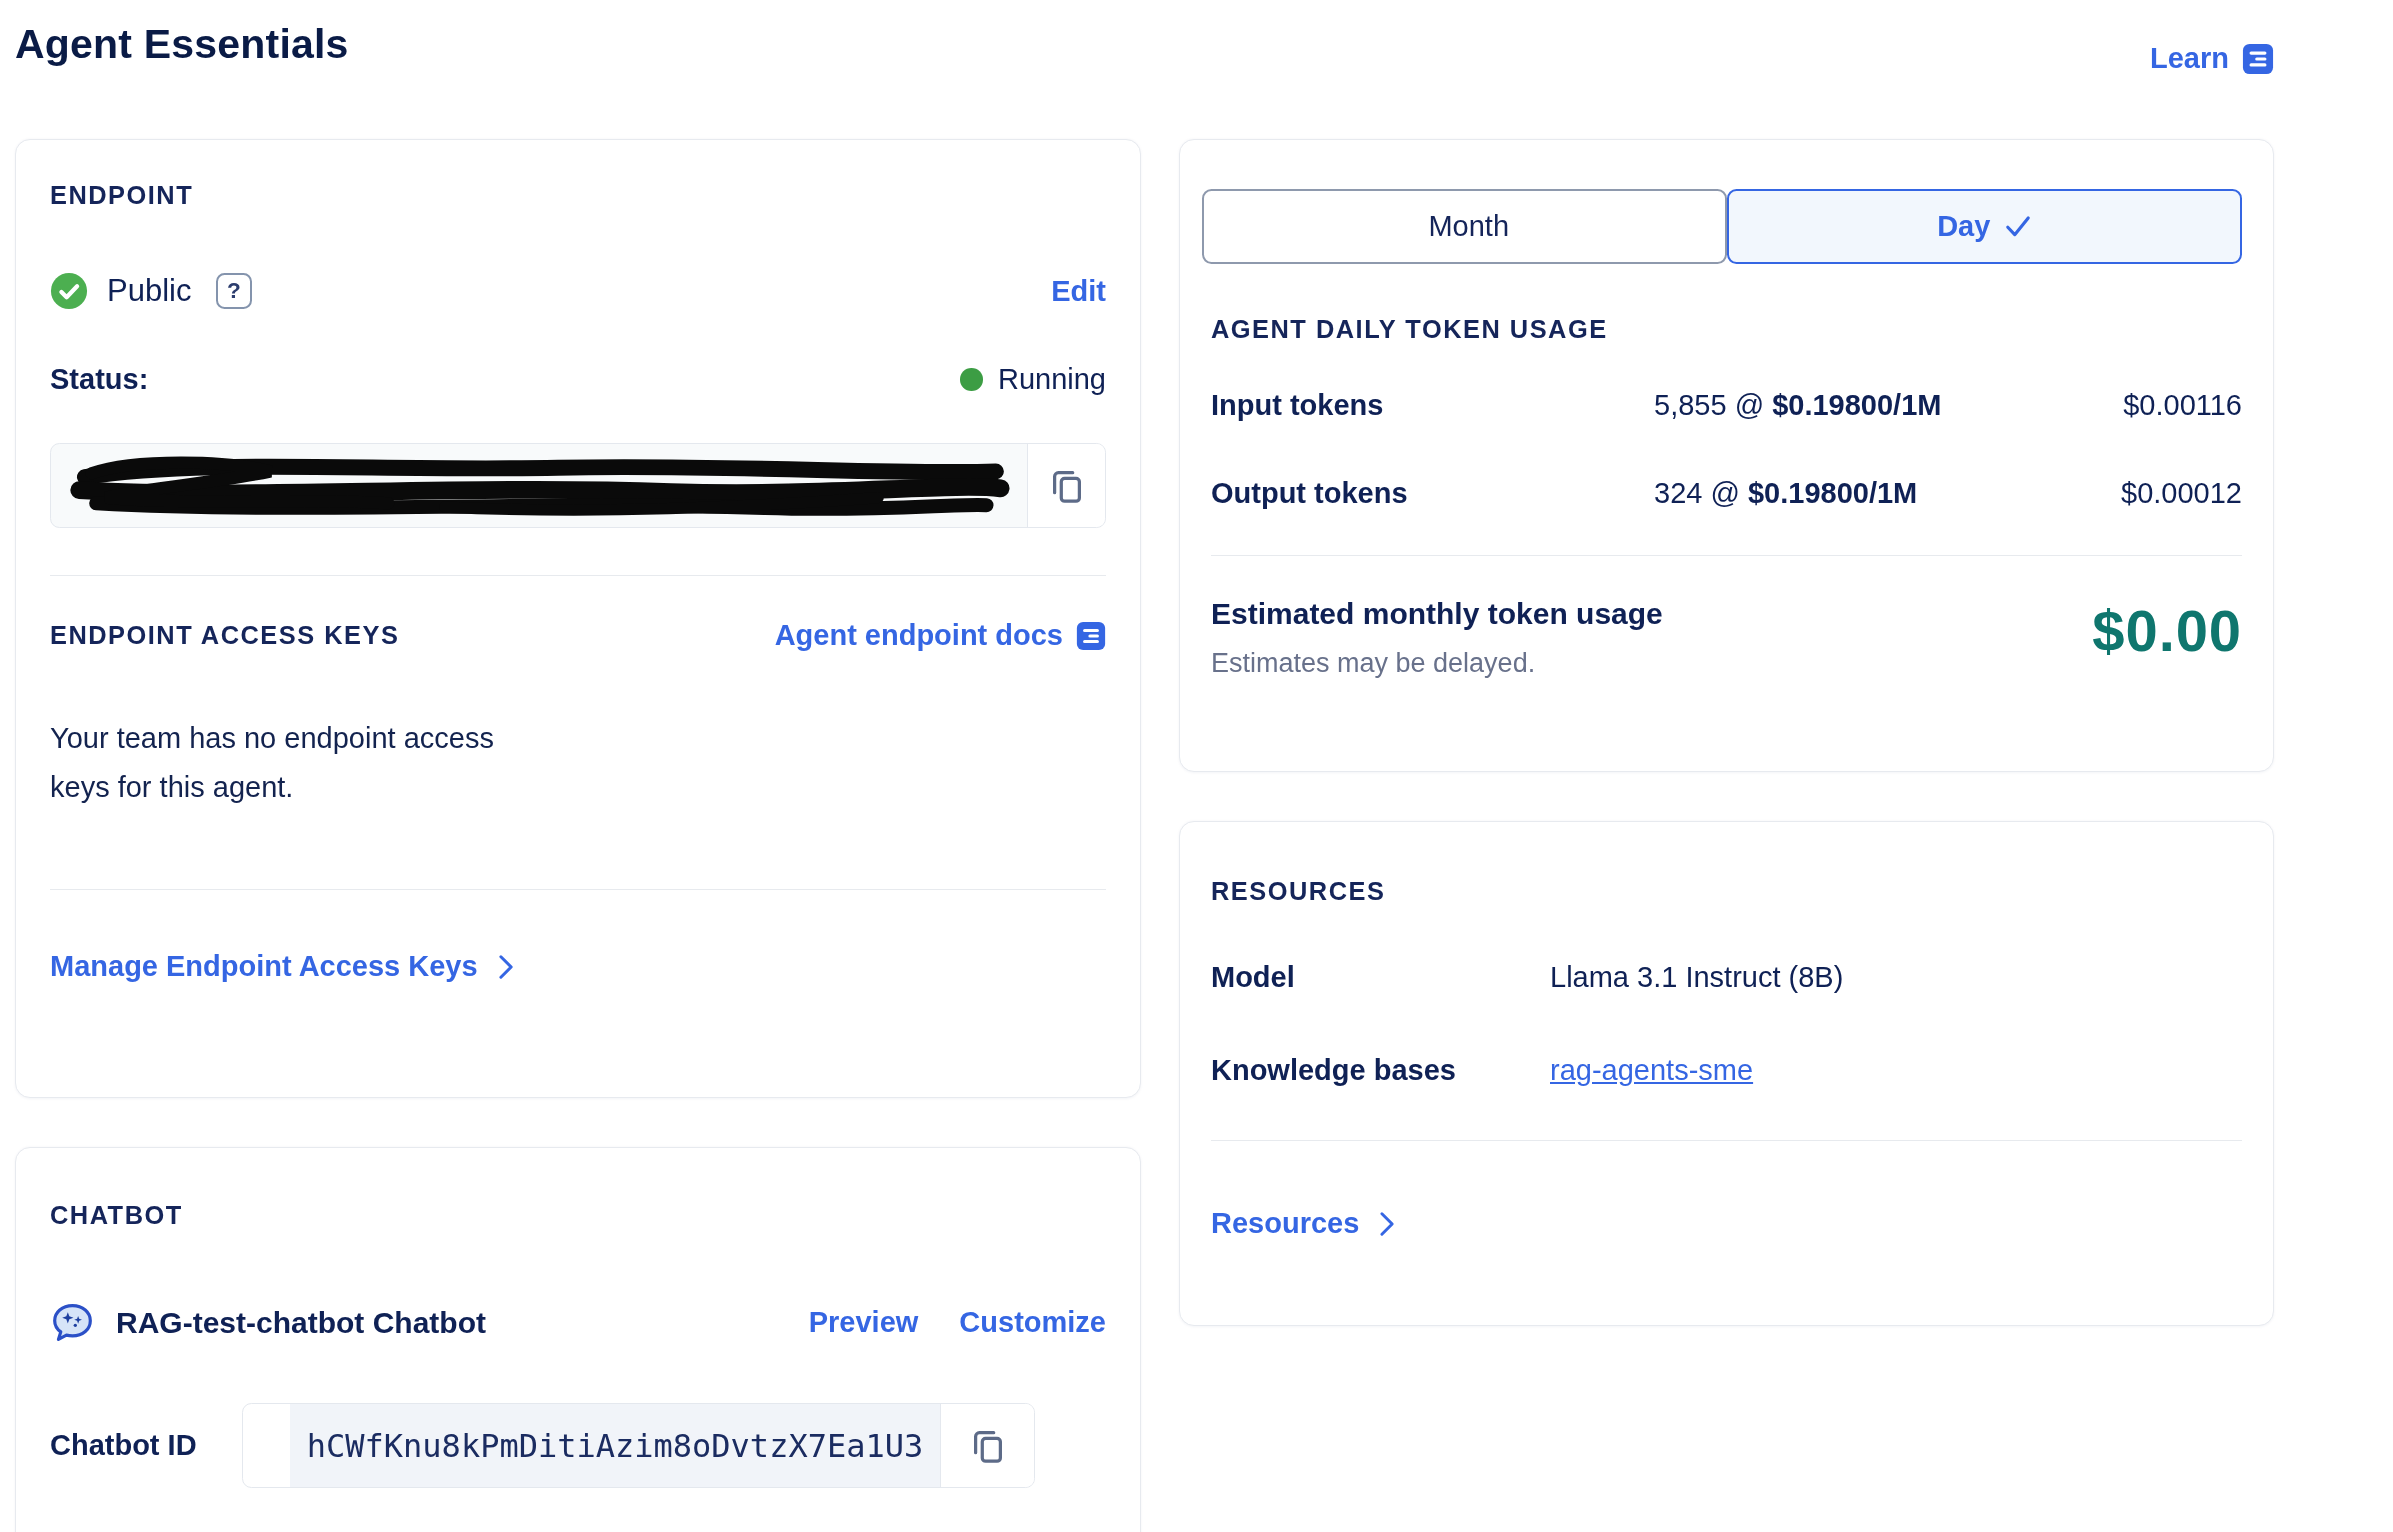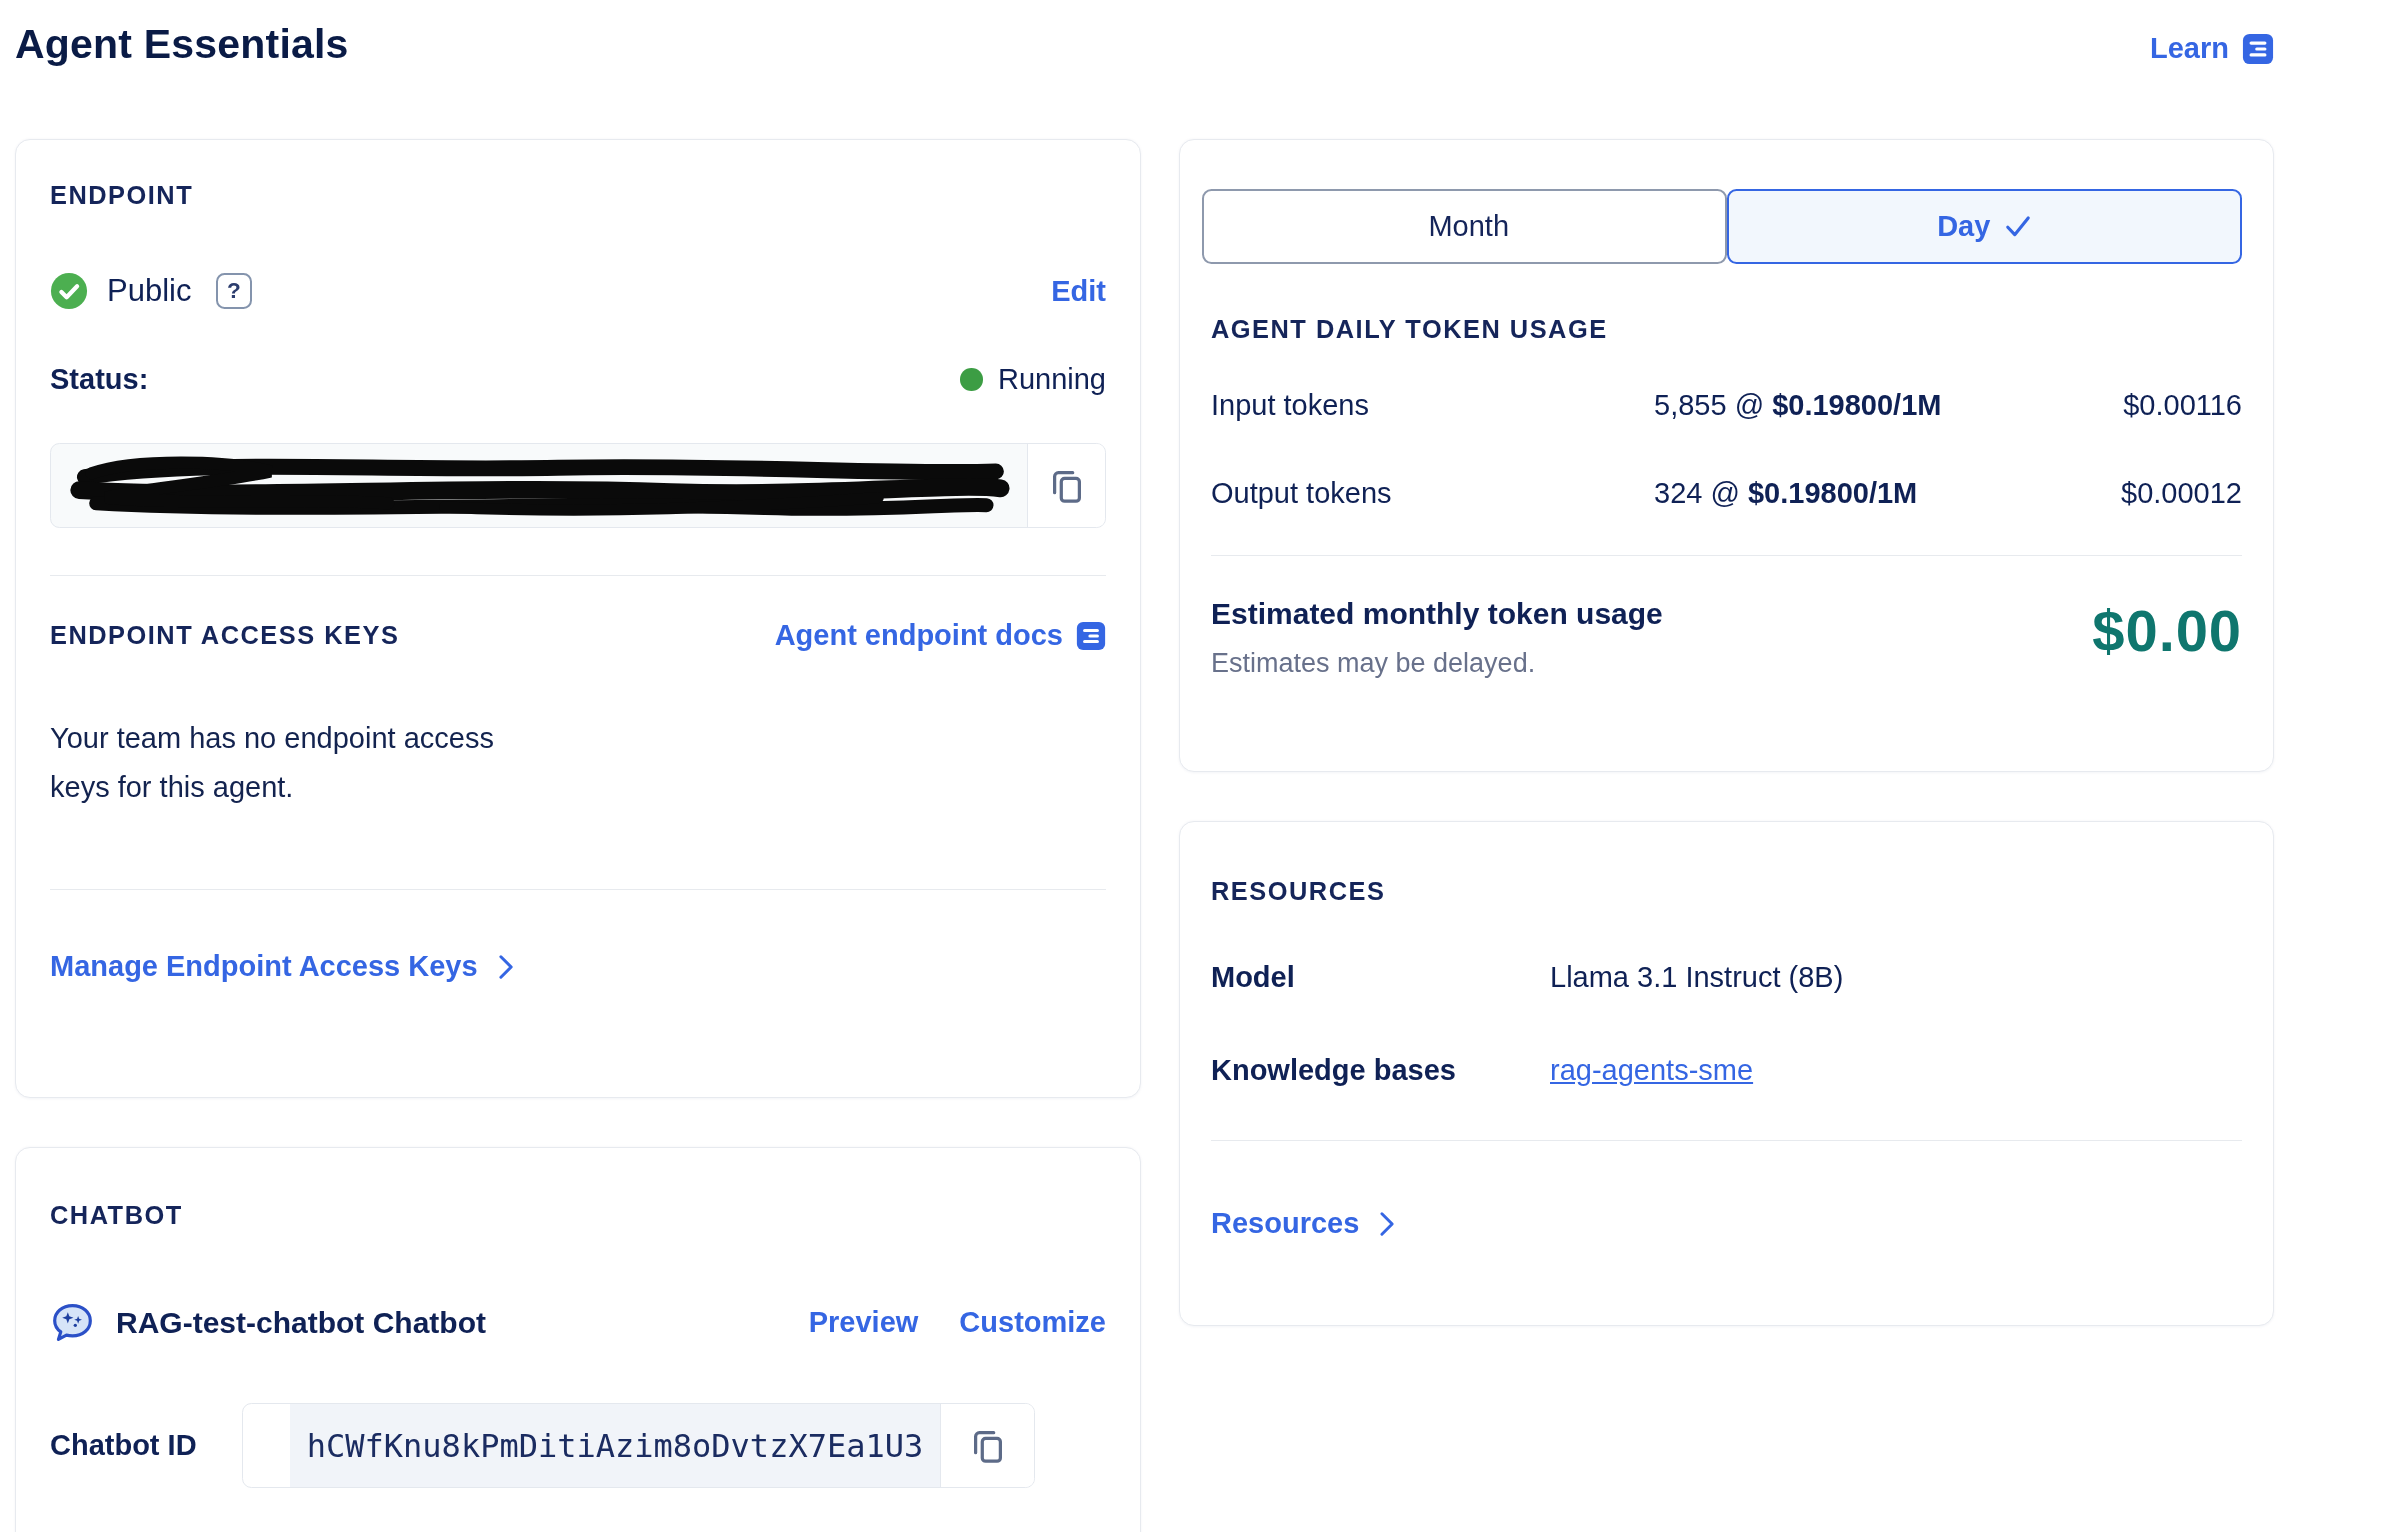--- a/index.html
+++ b/index.html
@@ -4,21 +4,21 @@
 <style>
   * { margin:0; padding:0; box-sizing:border-box; }
   html,body { width:2394px; height:1533px; overflow:hidden; background:#ffffff;
               font-family:"Liberation Sans", sans-serif; color:#0f2155; }
   .page { width:2394px; height:1533px; padding:0 120px 0 15px; position:relative; }
 
   
   .topbar { display:flex; justify-content:space-between; align-items:flex-start; padding-top:21px; height:139px; }
   .page-title { font-size:41px; font-weight:700; color:#0a1b46; letter-spacing:0.2px; }
   .learn-link { display:flex; align-items:center; gap:13px; color:#3566e3; font-size:29px; font-weight:600;
-                text-decoration:none; cursor:pointer; margin-top:11px; }
+                text-decoration:none; cursor:pointer; margin-top:21px; }
 
   
   .columns { display:flex; gap:38px; align-items:flex-start; }
   .col-left  { width:1126px; flex:none; display:flex; flex-direction:column; }
   .col-right { flex:1; display:flex; flex-direction:column; }
 
   .card { background:#fff; border:1.9px solid #e7eaef; border-radius:15px;
           box-shadow:0 0.9px 2.8px rgba(16,35,90,.05); }
 
   .card-heading { font-size:25.4px; font-weight:700; letter-spacing:1.5px; color:#15255a; }
@@ -67,21 +67,21 @@
   .toggle { display:flex; width:100%; height:75px; }
   .toggle-btn { flex:1; display:flex; align-items:center; justify-content:center; gap:15px;
                 font-size:29px; background:#fff; cursor:pointer; }
   .toggle-day { border:2.8px solid #3566e3; border-radius:9.4px; background:#f2f7fd; color:#3566e3;
                 font-weight:600; position:relative; z-index:2; }
   .toggle-month { border:2.4px solid #8e99ad; border-radius:9.4px; margin-left:-9.4px; padding-left:9.4px;
                   color:#15255a; font-weight:500; z-index:1; }
   .usage-heading { margin-top:51px; }
   .tok-row { display:flex; align-items:baseline; margin-top:45px; font-size:29px; }
   .tok-row + .tok-row { margin-top:55px; }
-  .tok-label { width:443px; flex:none; font-weight:400; }
+  .tok-label { width:443px; flex:none; font-weight:700; }
   .tok-mid { flex:1; }
   .tok-cost { text-align:right; }
   .us-divider { margin-top:45px; }
   .estimate-row { display:flex; margin-top:41px; align-items:flex-start; }
   .estimate-label { font-size:30px; font-weight:700; }
   .estimate-note { font-size:27px; color:#68718b; margin-top:17px; }
   .estimate-value { margin-left:auto; font-size:58px; font-weight:700; color:#0f766e; letter-spacing:0.9px; }
 
   
   .resources-card { margin-top:49px; height:505px; padding:55px 31px 0; }

